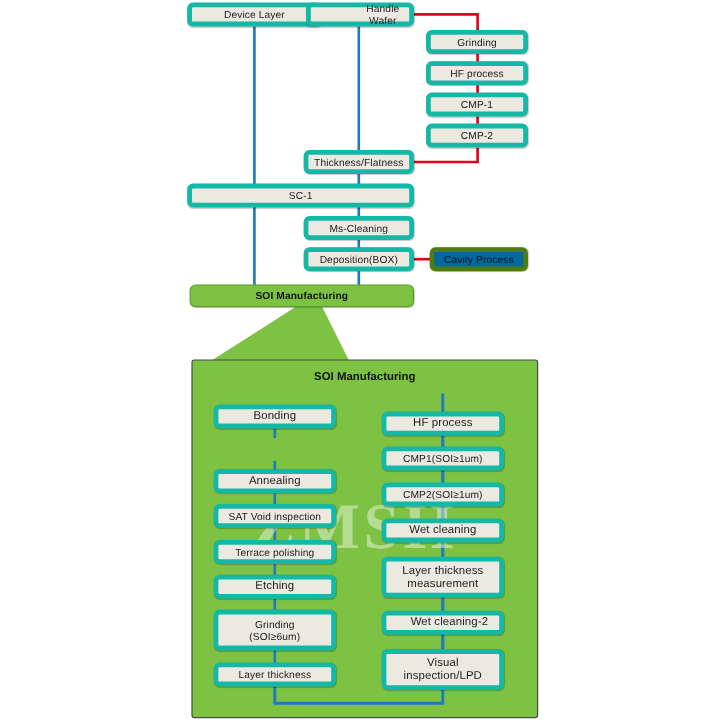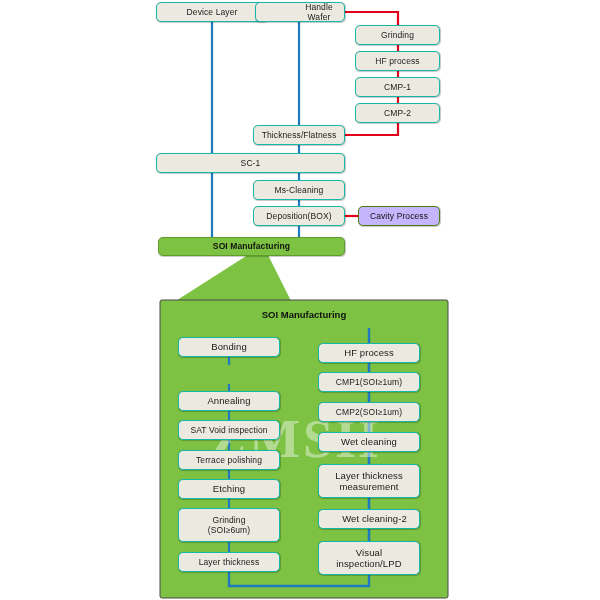--- a/index.html
+++ b/index.html
@@ -30,34 +30,34 @@
   #panel-layer { z-index: 0; }
   #nodes { position: absolute; left:0; top:0; width:600px; height:600px; z-index: 4; }
 
   .node {
     position: absolute;
     box-sizing: border-box;
     display: flex;
     align-items: center;
     justify-content: center;
     text-align: center;
-    border: 1px solid #14b8a6;
+    border: 4px solid #14b8a6;
     border-radius: 5px;
     background: #ece9e0;
     color: #1a1a1a;
     font-size: 8.5px;
     line-height: 1.18;
     letter-spacing: 0.1px;
     box-shadow: 0.6px 0.6px 0.8px rgba(0,0,0,0.22);
     padding: 0 2px;
   }
   .node.wide { font-size: 8.5px; }
   .node.cavity {
-    background: #c4b5fd;
-    border: 1px solid #4d7c0f;
+    background: #0369a1;
+    border: 4px solid #4d7c0f;
     color: #111;
   }
   .node.green-bar {
     background: #7dc242;
     border: 1px solid #5f9c2c;
     font-weight: bold;
     font-size: 8.5px;
     color: #111;
   }
   .node.big-text { font-size: 9.5px; }

